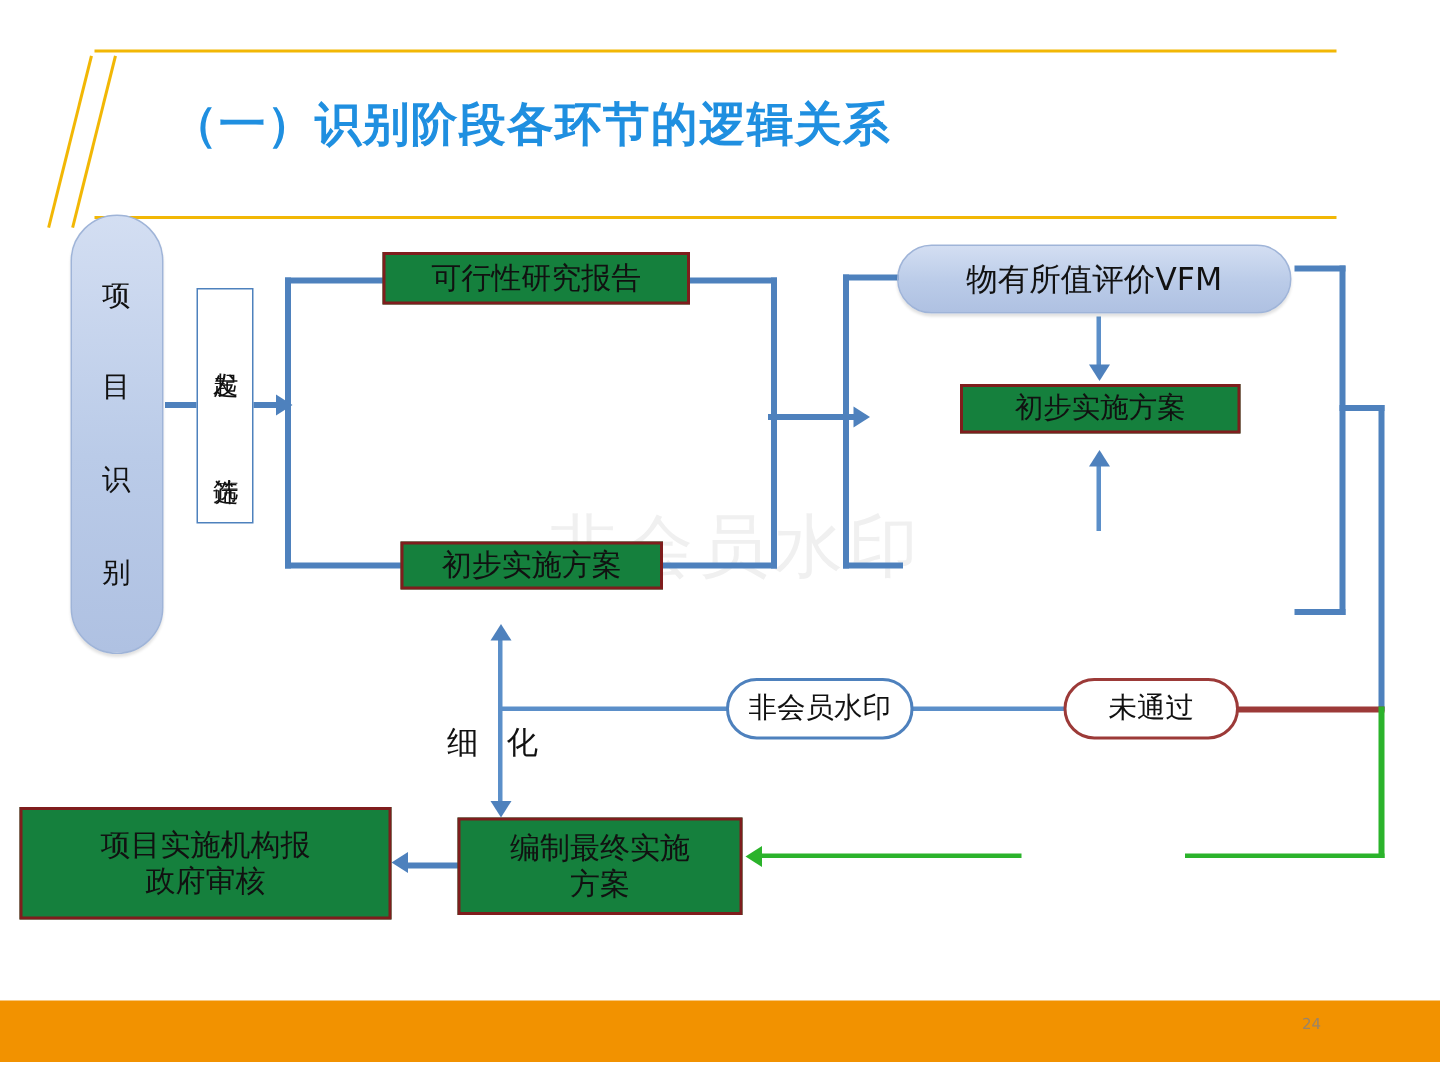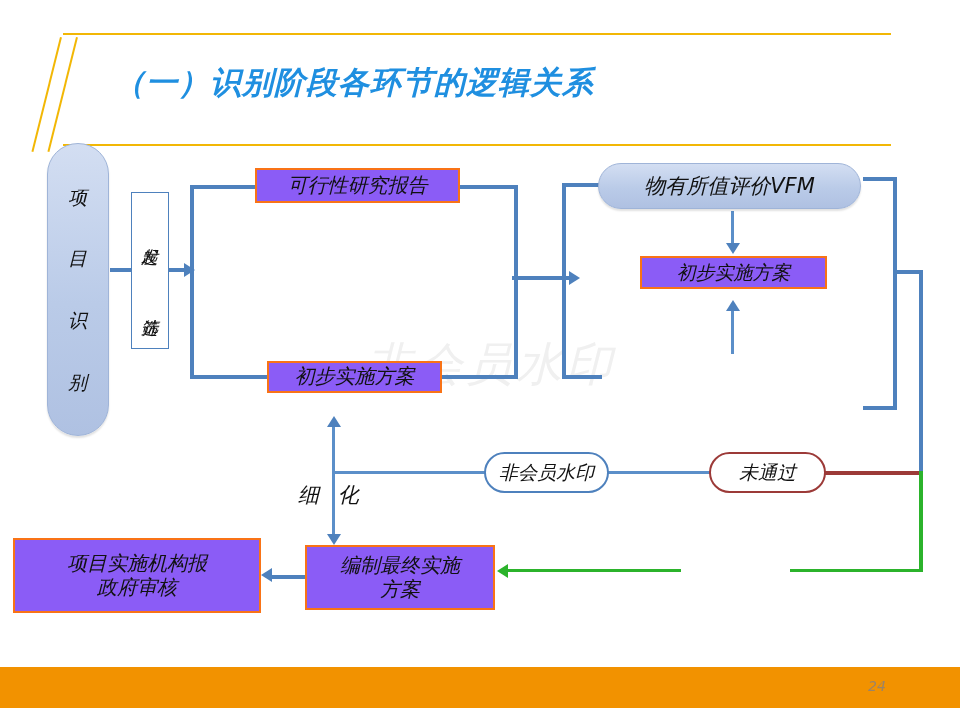--- a/index.html
+++ b/index.html
@@ -7,21 +7,20 @@
     padding: 0;
     background: #ffffff;
   }
   #slide {
     position: relative;
     width: 960px;
     height: 720px;
     background: #ffffff;
     overflow: hidden;
     font-family: "Liberation Sans", "DejaVu Sans", sans-serif;
-    font-style: italic;
   }
 
   
   .rule {
     position: absolute;
     background: #F2B705;
     height: 2px;
   }
   .rule-top  { left: 63px;  top: 33px;  width: 828px; }
   .rule-bot  { left: 63px;  top: 144px; width: 828px; }
@@ -54,21 +53,21 @@
     left: 0;
     top: 667px;
     width: 960px;
     height: 41px;
     background: #F29200;
   }
   .page-number {
     position: absolute;
     left: 868px;
     top: 678px;
-    font-size: 14px;
+    font-size: 10px;
     color: #9A8468;
     font-family: "DejaVu Sans", sans-serif;
   }
 
   
   .watermark {
     position: absolute;
     left: 366px;
     top: 334px;
     font-size: 46px;
@@ -89,22 +88,22 @@
     justify-content: center;
     text-align: center;
     font-family: "DejaVu Sans", sans-serif;
     color: #111111;
     line-height: 1.18;
     white-space: pre-line;
   }
 
   
   .box {
-    background: #8b5cf6;
-    border: 2px solid #f97316;
+    background: #15803d;
+    border: 2px solid #7f1d1d;
   }
 
   
   .pill {
     background: linear-gradient(180deg, #D3DEF2 0%, #BACBE8 55%, #AFC1E2 100%);
     border: 1px solid #9FB4D8;
     border-radius: 28px;
     box-shadow: 0 2px 2px rgba(0,0,0,0.12);
   }
 

